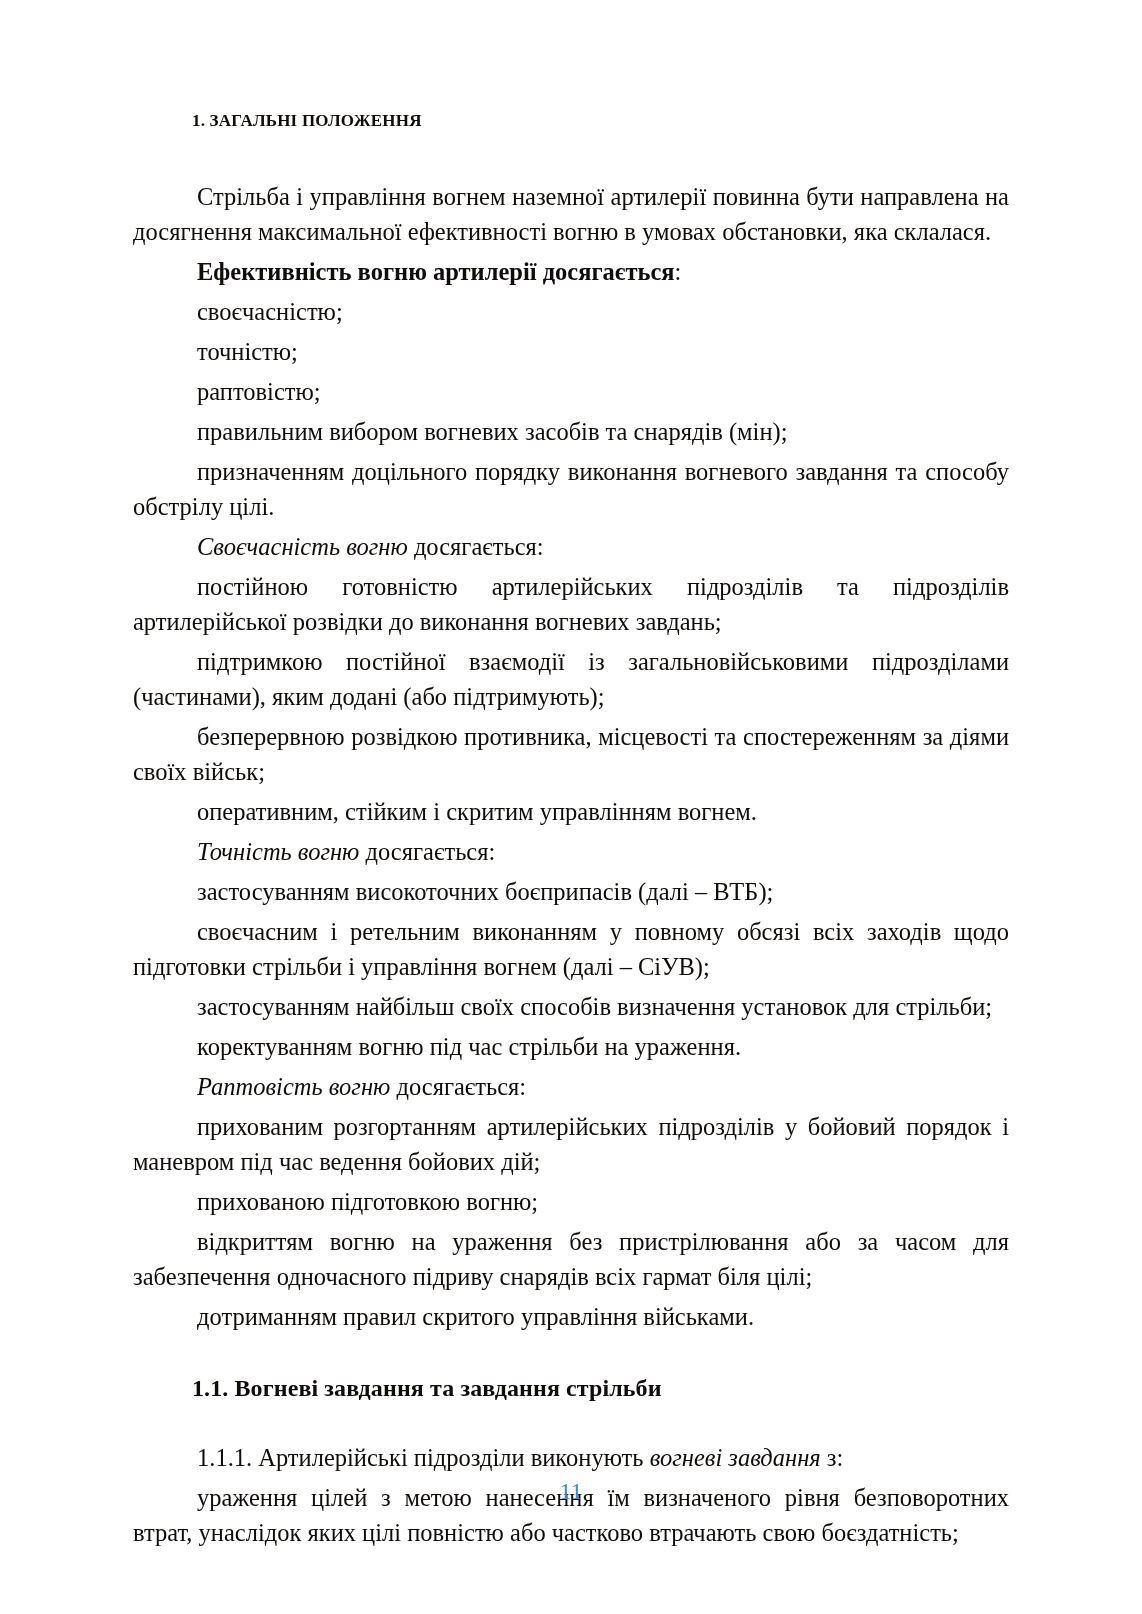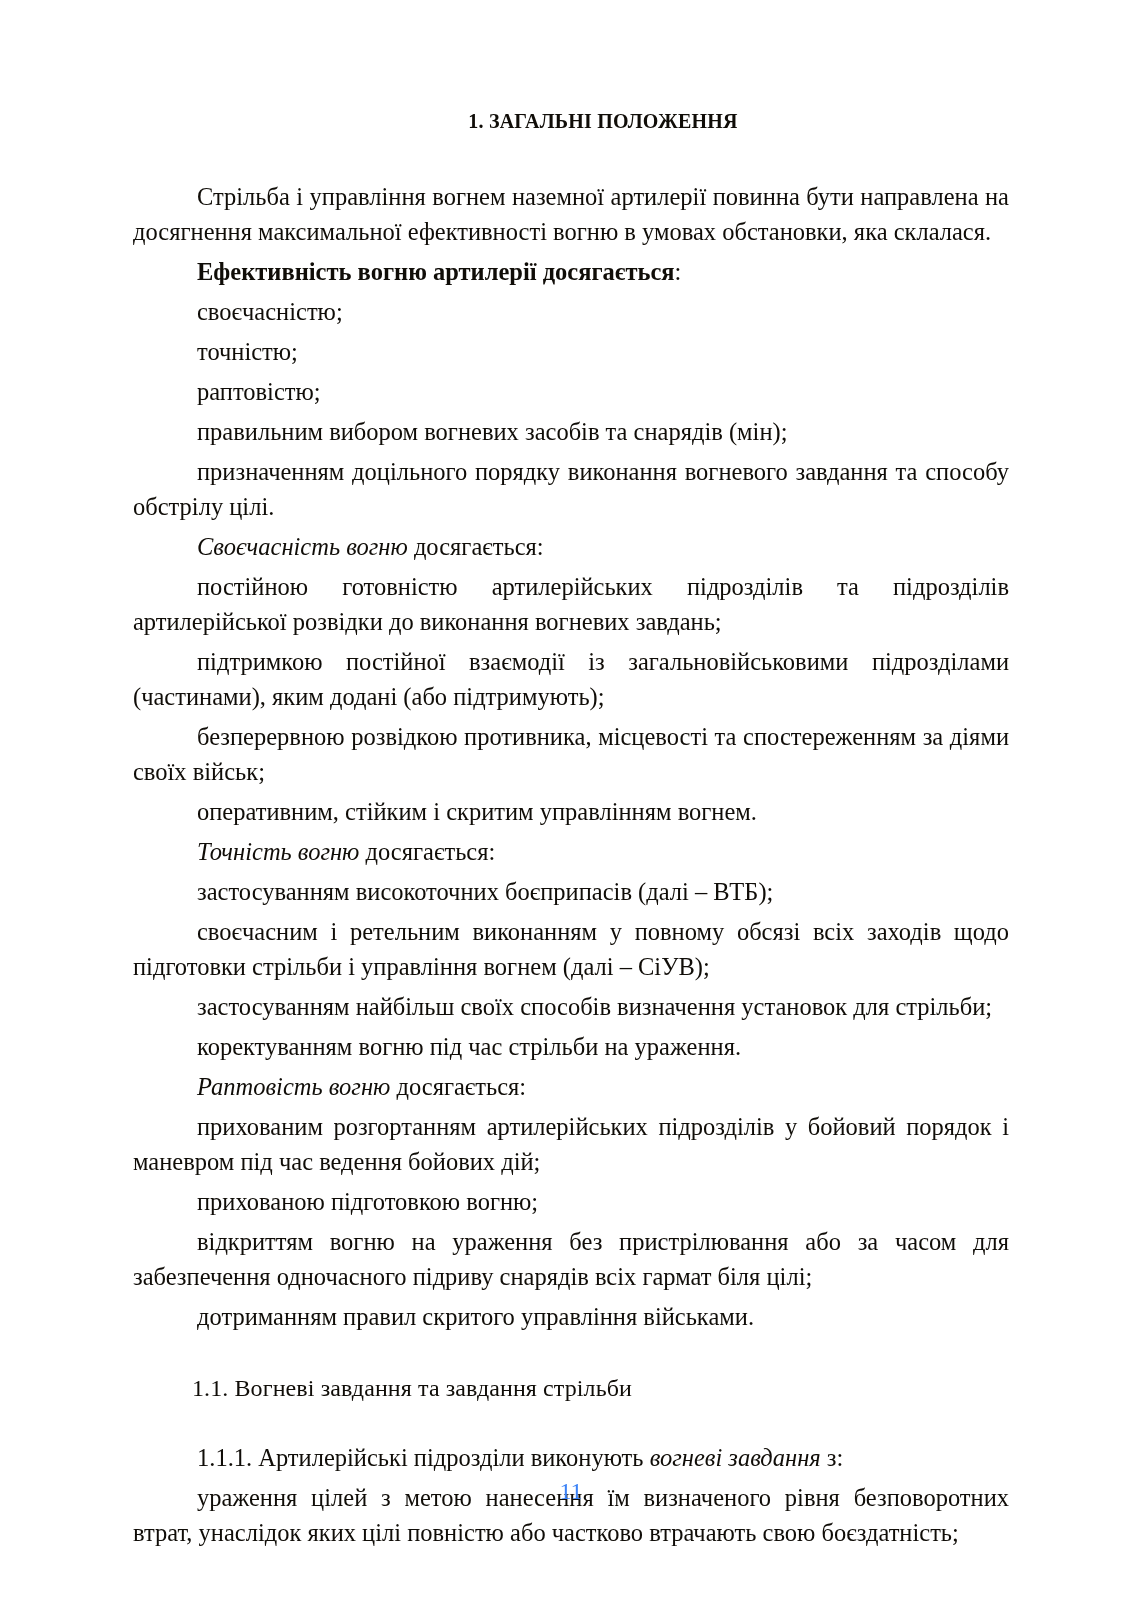--- a/index.html
+++ b/index.html
@@ -17,32 +17,31 @@
     color: #100d08;
     overflow: hidden;
   }
   .content {
     position: absolute;
     left: 128px;
     top: 104px;
     width: 886px;
   }
   h1.section-title {
-    font-size: 20px;
+    font-size: 17px;
     font-weight: bold;
     margin: 0 0 0 0;
     padding: 0;
     line-height: 34px;
     text-indent: 64px;
     letter-spacing: 0.2px;
-    text-align: center;
   }
   h2.subsection-title {
     font-size: 24px;
-    font-weight: normal;
+    font-weight: bold;
     margin: 0;
     padding: 0;
     line-height: 34px;
     text-indent: 64px;
     letter-spacing: 0.1px;
   }
   p.para {
     font-size: 24.5px;
     line-height: 35px;
     margin: 5px;

